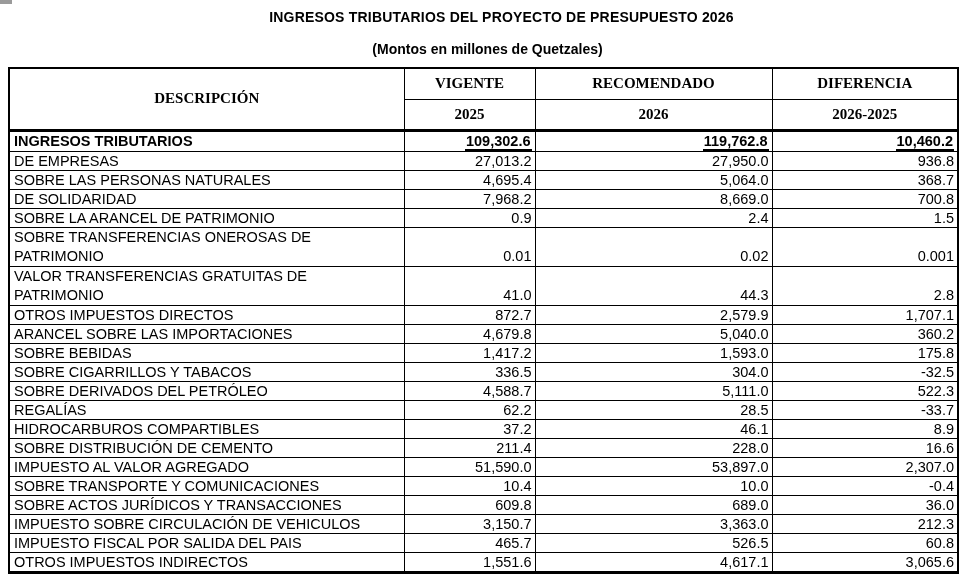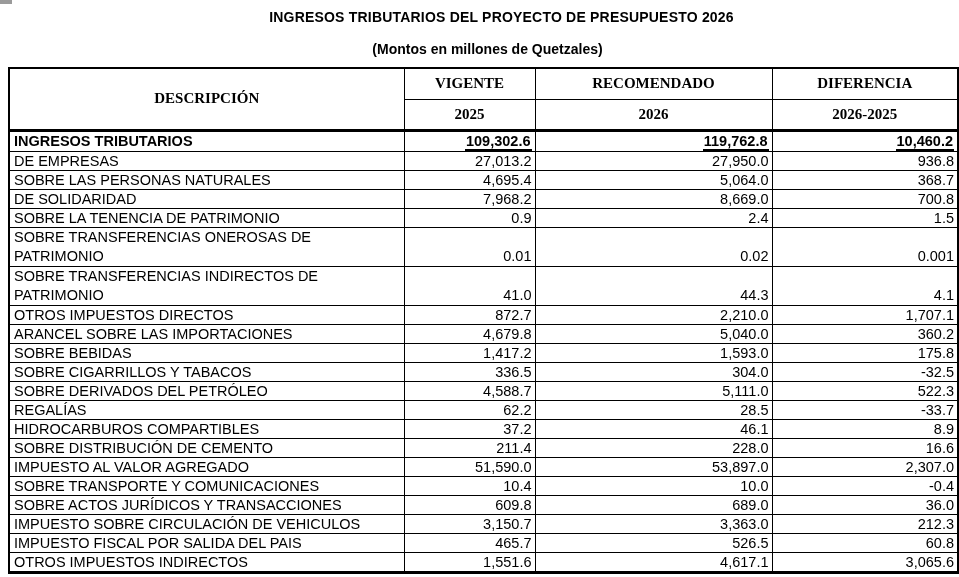--- a/index.html
+++ b/index.html
@@ -136,41 +136,41 @@
         <td class="num"><span class="val">5,064.0</span></td>
         <td class="num"><span class="val">368.7</span></td>
       </tr>
       <tr>
         <td class="label"><span class="val">DE SOLIDARIDAD</span></td>
         <td class="num"><span class="val">7,968.2</span></td>
         <td class="num"><span class="val">8,669.0</span></td>
         <td class="num"><span class="val">700.8</span></td>
       </tr>
       <tr>
-        <td class="label"><span class="val">SOBRE LA TENENCIA DE PATRIMONIO</span></td>
+        <td class="label"><span class="val">SOBRE LA ARANCEL DE PATRIMONIO</span></td>
         <td class="num"><span class="val">0.9</span></td>
         <td class="num"><span class="val">2.4</span></td>
         <td class="num"><span class="val">1.5</span></td>
       </tr>
       <tr class="row-tall">
         <td class="label"><span class="val">SOBRE TRANSFERENCIAS ONEROSAS DE PATRIMONIO</span></td>
         <td class="num"><span class="val">0.01</span></td>
         <td class="num"><span class="val">0.02</span></td>
         <td class="num"><span class="val">0.001</span></td>
       </tr>
       <tr class="row-tall">
-        <td class="label"><span class="val">SOBRE TRANSFERENCIAS INDIRECTOS DE PATRIMONIO</span></td>
+        <td class="label"><span class="val">VALOR TRANSFERENCIAS GRATUITAS DE PATRIMONIO</span></td>
         <td class="num"><span class="val">41.0</span></td>
         <td class="num"><span class="val">44.3</span></td>
-        <td class="num"><span class="val">4.1</span></td>
+        <td class="num"><span class="val">2.8</span></td>
       </tr>
       <tr>
         <td class="label"><span class="val">OTROS IMPUESTOS DIRECTOS</span></td>
         <td class="num"><span class="val">872.7</span></td>
-        <td class="num"><span class="val">2,210.0</span></td>
+        <td class="num"><span class="val">2,579.9</span></td>
         <td class="num"><span class="val">1,707.1</span></td>
       </tr>
       <tr>
         <td class="label"><span class="val">ARANCEL SOBRE LAS IMPORTACIONES</span></td>
         <td class="num"><span class="val">4,679.8</span></td>
         <td class="num"><span class="val">5,040.0</span></td>
         <td class="num"><span class="val">360.2</span></td>
       </tr>
       <tr>
         <td class="label"><span class="val">SOBRE BEBIDAS</span></td>

